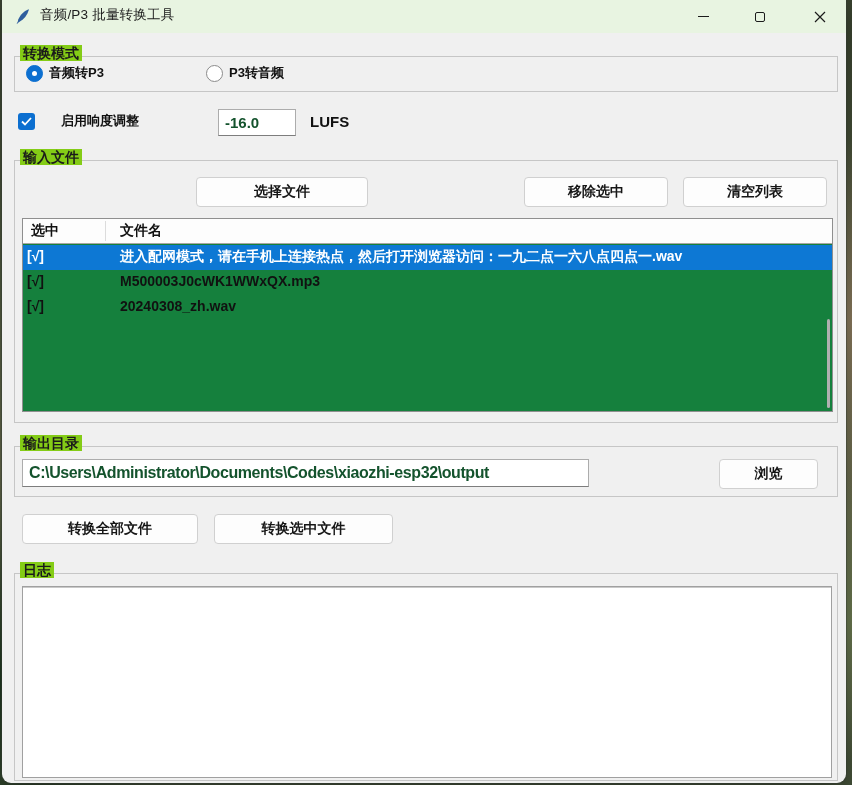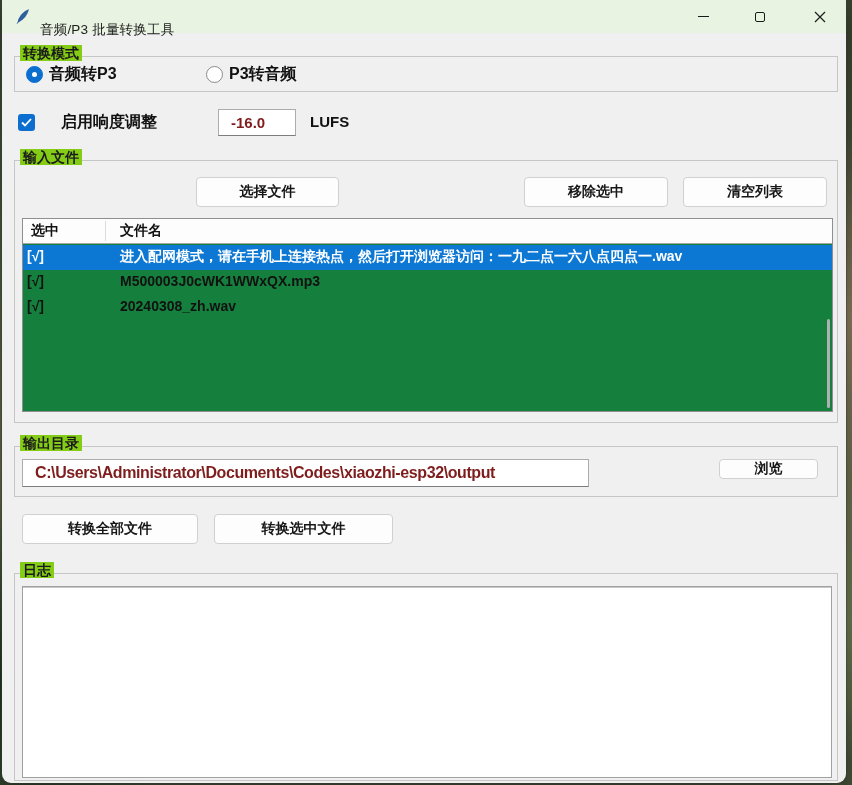--- a/index.html
+++ b/index.html
@@ -17,45 +17,45 @@
     position:absolute; left:2px; top:0; width:844px; height:783px;
     background:#f0f0f0; border-radius:0 0 9px 9px;
     box-shadow:0 0 0 1px rgba(50,60,50,.45), 0 10px 28px rgba(0,0,0,.4);
   }
   
   .titlebar {
     position:absolute; left:0; top:0; width:100%; height:33px;
     background:#e8f4e1; display:flex; align-items:center;
   }
   .app-icon { position:absolute; left:13px; top:8px; width:17px; height:17px; }
-  .title-text { position:absolute; left:38px; top:21px; font-size:13.5px; color:#1c1c1c; letter-spacing:.2px; }
+  .title-text { position:absolute; left:38px; top:6px; font-size:13.5px; color:#1c1c1c; letter-spacing:.2px; }
   .winbtn { position:absolute; top:0; width:46px; height:33px; display:flex; align-items:center; justify-content:center; }
   .glyph-min { width:11px; height:1px; background:#1b1b1b; }
   .glyph-max { width:10px; height:10px; border:1.2px solid #1b1b1b; border-radius:2px; }
   
   .group { position:absolute; border:1px solid #c6c6c6; }
   .group-label {
     position:absolute; top:-12px; left:5px; background:#84cc16; padding:0 3px;
     font-size:14px; font-weight:700; color:#1a1a1a; line-height:16px; white-space:nowrap;
   }
   
   .radio-row { position:absolute; display:flex; align-items:center; }
   .radio-outer { width:17px; height:17px; border-radius:50%; background:#fff; border:1px solid #8b8b8b; }
   .radio-on { width:17px; height:17px; border-radius:50%; background:#0c6fd0; display:flex; align-items:center; justify-content:center; border:1px solid #0c6fd0; }
   .radio-dot { width:5px; height:5px; border-radius:50%; background:#fff; }
-  .ctl-label { font-size:16px; font-weight:700; color:#111; margin-left:6px; white-space:nowrap; }
+  .ctl-label { font-size:13px; font-weight:700; color:#111; margin-left:6px; white-space:nowrap; }
   .checkbox { width:17px; height:17px; border-radius:3px; background:#0c6fd0; display:flex; align-items:center; justify-content:center; }
   .btn {
     position:absolute; background:#fdfdfd; border:1px solid #d0d0d0; border-radius:4px;
     display:flex; align-items:center; justify-content:center;
     font-size:14px; font-weight:700; color:#161616; cursor:default; white-space:nowrap;
   }
   .entry {
     position:absolute; background:#ffffff; border:1px solid #acacac; border-bottom-color:#7d7d7d;
-    display:flex; align-items:center; padding:0 12px; font-weight:700; color:#7f1d1d; white-space:nowrap; overflow:hidden;
+    display:flex; align-items:center; padding:0 6px; font-weight:700; color:#14532d; white-space:nowrap; overflow:hidden;
   }
   .static-label { position:absolute; font-weight:700; color:#111; white-space:nowrap; }
   
   .table { position:absolute; left:20px; top:218px; width:811px; height:194px; background:#15803d; border:1px solid #8f8f8f; overflow:hidden; }
   .thead { position:absolute; left:0; top:0; width:100%; height:25px; background:#fdfdfd; border-bottom:1px solid #a6a6a6; }
   .th1 { position:absolute; left:8px; top:3px; font-size:14px; font-weight:700; color:#111; }
   .th2 { position:absolute; left:97px; top:3px; font-size:14px; font-weight:700; color:#111; }
   .col-sep { position:absolute; left:82px; top:2px; width:1px; height:20px; background:#dcdcdc; }
   .trow { position:absolute; left:0; width:100%; height:25px; font-size:14px; font-weight:700; color:#111; }
   .trow .c1 { position:absolute; left:4px; top:3px; }
@@ -110,21 +110,21 @@
         </svg>
     </div>
     <span class="ctl-label">启用响度调整</span>
   </div>
   <div class="entry" style="left:216px; top:109px; width:78px; height:27px; font-size:15px;">-16.0</div>
   <span class="static-label" style="left:308px; top:113px; font-size:15px;">LUFS</span>
 
   <div class="group" style="left:12px; top:160px; width:824px; height:263px;">
     <span class="group-label">输入文件</span>
   </div>
-  <div class="btn" style="left:194px; top:177px; width:143px; height:30px;">选择文件</div>
+  <div class="btn" style="left:194px; top:177px; width:172px; height:30px;">选择文件</div>
   <div class="btn" style="left:522px; top:177px; width:144px; height:30px;">移除选中</div>
   <div class="btn" style="left:681px; top:177px; width:144px; height:30px;">清空列表</div>
 
   <div class="table">
     <div class="thead">
       <span class="th1">选中</span>
       <div class="col-sep"></div>
       <span class="th2">文件名</span>
     </div>
     <div class="trow selected" style="top:26px;">
@@ -139,21 +139,21 @@
       <span class="c1">[√]</span>
       <span class="c2">20240308_zh.wav</span>
     </div>
     <div class="vscroll"></div>
   </div>
 
   <div class="group" style="left:12px; top:446px; width:824px; height:51px;">
     <span class="group-label">输出目录</span>
   </div>
   <div class="entry" style="left:20px; top:459px; width:567px; height:28px; font-size:16px; letter-spacing:-0.4px;">C:\Users\Administrator\Documents\Codes\xiaozhi-esp32\output</div>
-  <div class="btn" style="left:717px; top:459px; width:99px; height:20px;">浏览</div>
+  <div class="btn" style="left:717px; top:459px; width:99px; height:30px;">浏览</div>
 
   <div class="btn" style="left:212px; top:514px; width:179px; height:30px;">转换选中文件</div>
   <div class="btn" style="left:20px; top:514px; width:176px; height:30px;">转换全部文件</div>
 
   <div class="group" style="left:12px; top:573px; width:824px; height:208px;">
     <span class="group-label">日志</span>
   </div>
   <div class="logbox"></div>
 
 </div>

